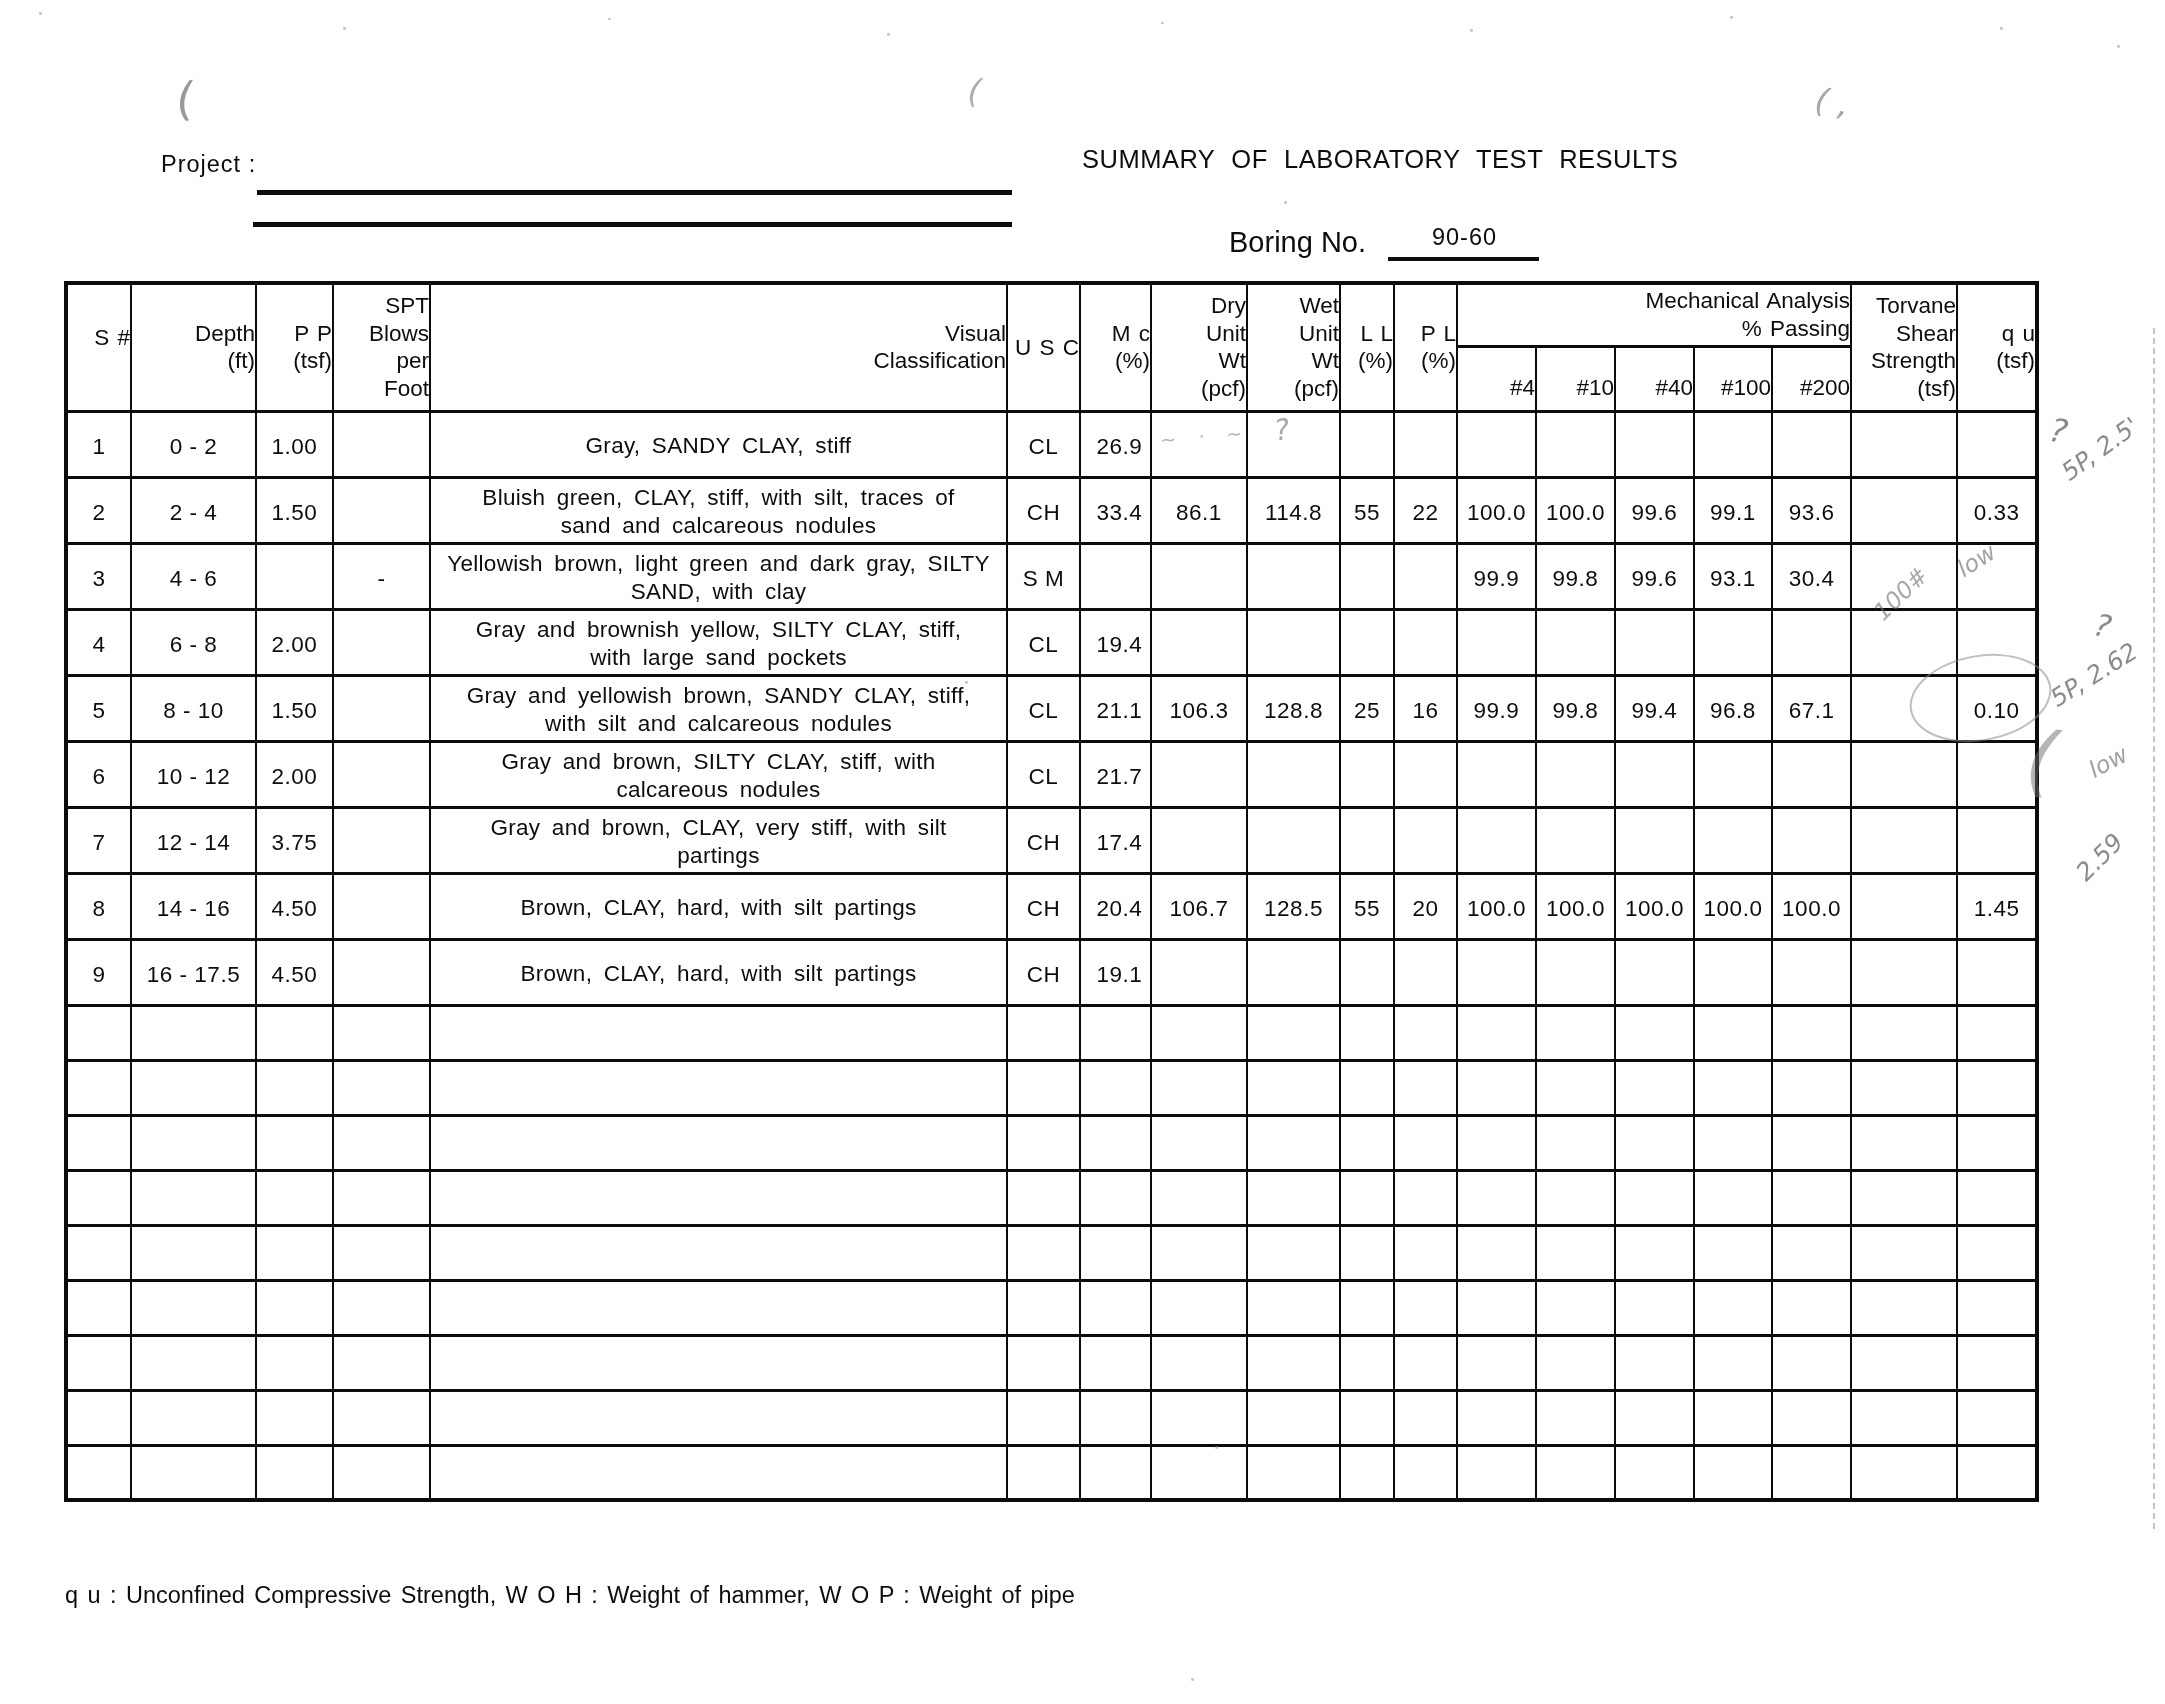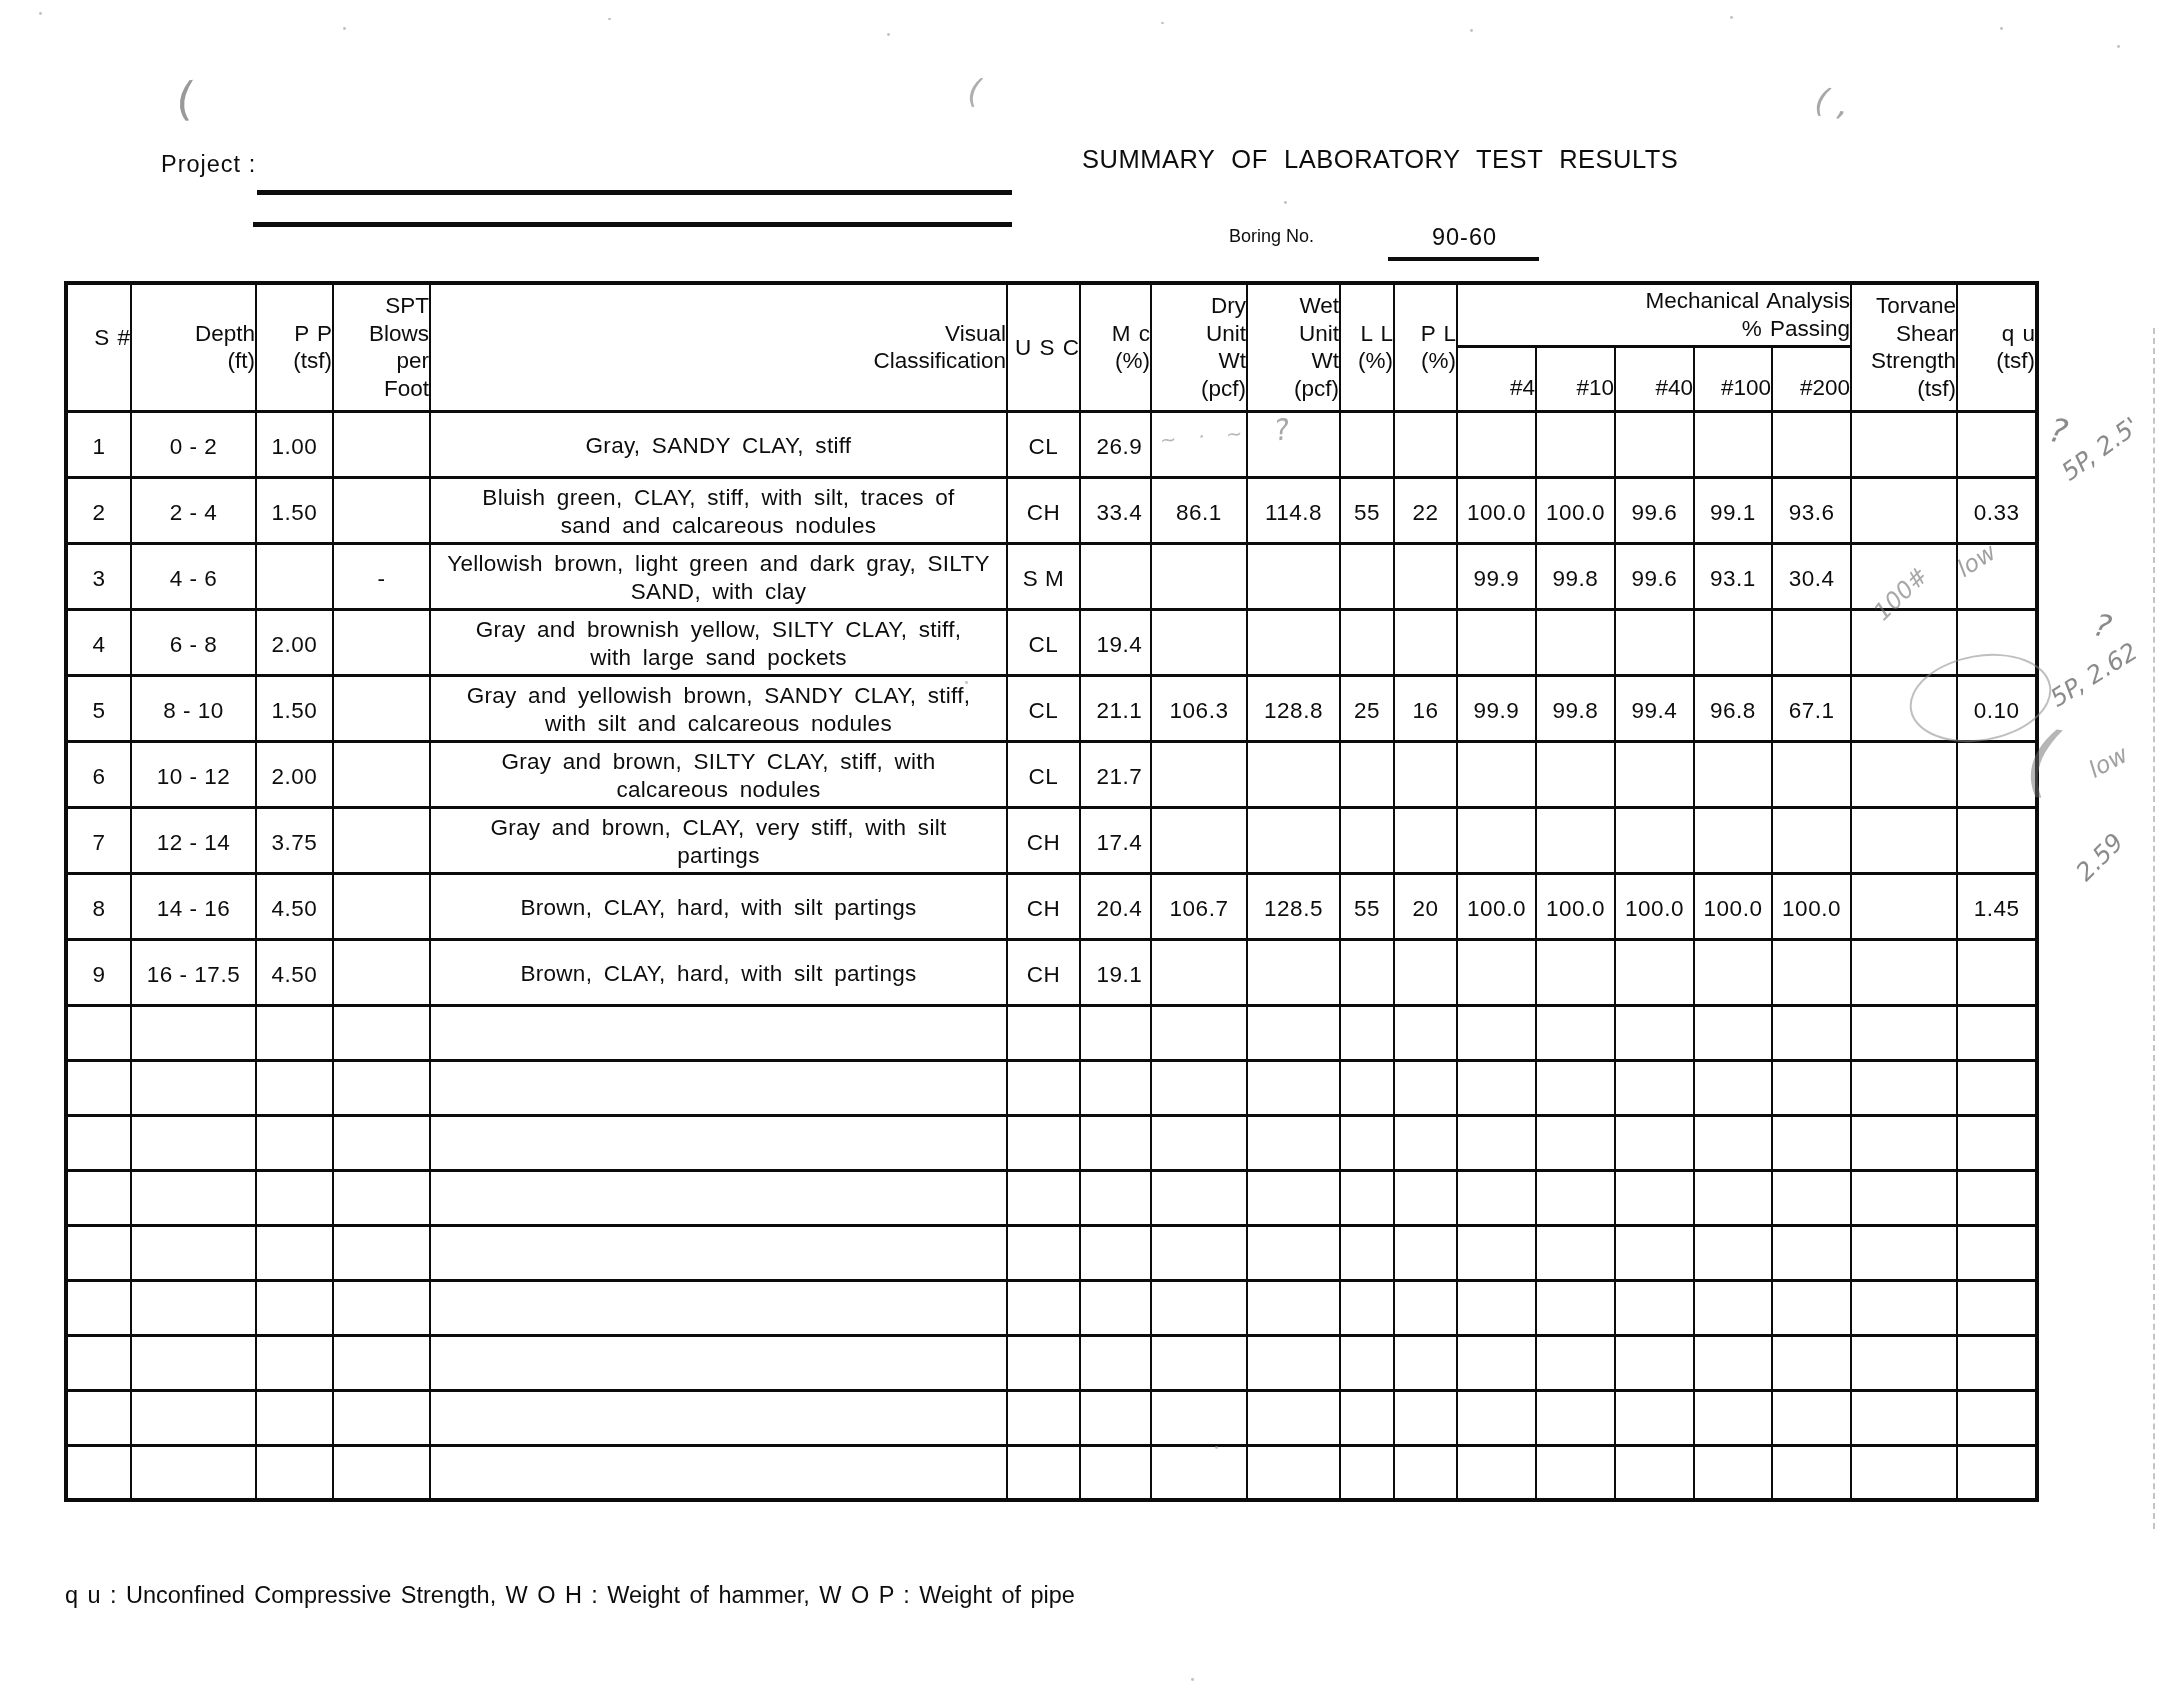--- a/index.html
+++ b/index.html
@@ -11,21 +11,21 @@
   .page { position:absolute; inset:0; background:#ffffff; }
 
   
   .project-label { position:absolute; left:137px; top:151px; font-size:23.5px; letter-spacing:1px;margin-left:24px; }
   .project-name  { position:absolute; left:257px; top:149px; width:608px; text-align:center; font-size:23.5px; letter-spacing:0.5px; }
   .project-loc   { position:absolute; left:257px; top:195px; width:608px; text-align:center; font-size:23.5px; letter-spacing:0.5px; }
   .rule { position:absolute; background:#0d0d0d; }
   .rule-1 { left:257px; top:190px; width:755px; height:4.9px; }
   .rule-2 { left:253px; top:222px; width:759px; height:4.9px; }
   .page-title { position:absolute; left:1082px; top:145px; font-size:25.5px; font-weight:normal; word-spacing:8.8px; letter-spacing:0.5px; }
-  .boring-label  { position:absolute; left:1229px; top:226px; font-size:18px; }
+  .boring-label  { position:absolute; left:1229px; top:226px; font-size:29px; }
   .boring-number { position:absolute; left:1390px; top:224px; width:149px; text-align:center; font-size:23.5px; letter-spacing:1px; }
   .rule-3 { left:1388px; top:257px; width:151px; height:3.9px; }
 
   
   table.lab {
     position:absolute; left:64px; top:281px; width:1973px;
     border-collapse:collapse; table-layout:fixed;
     border:4.9px solid #0c0c0c;
   }
   table.lab th, table.lab td {

